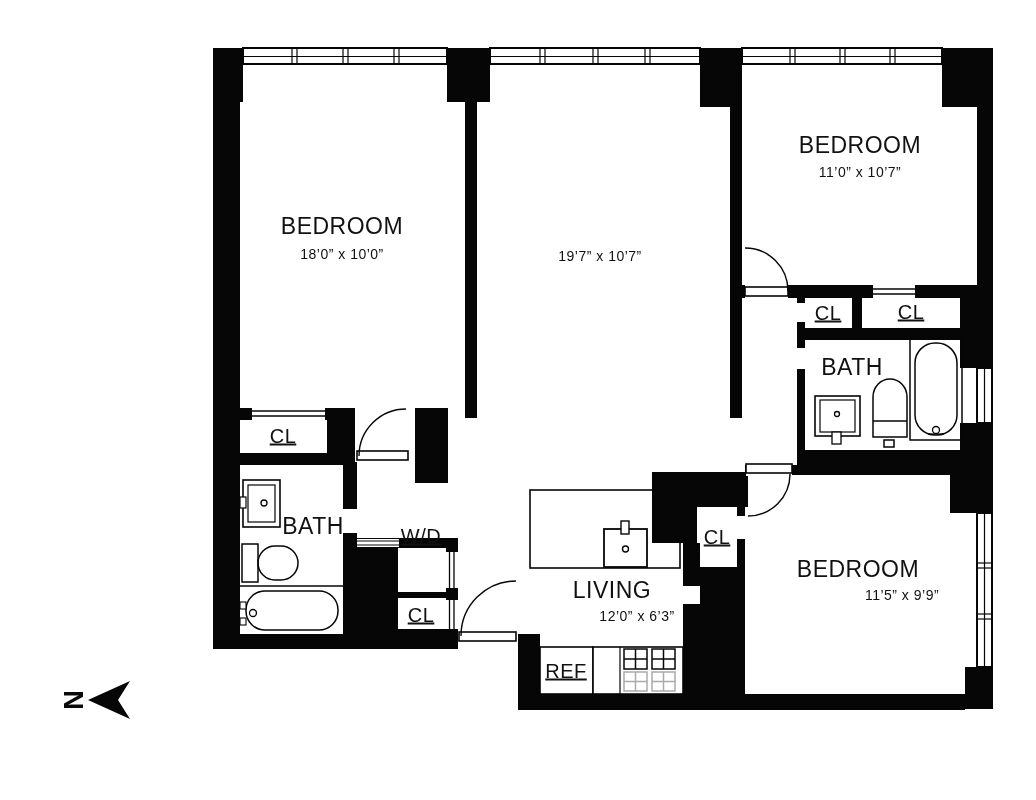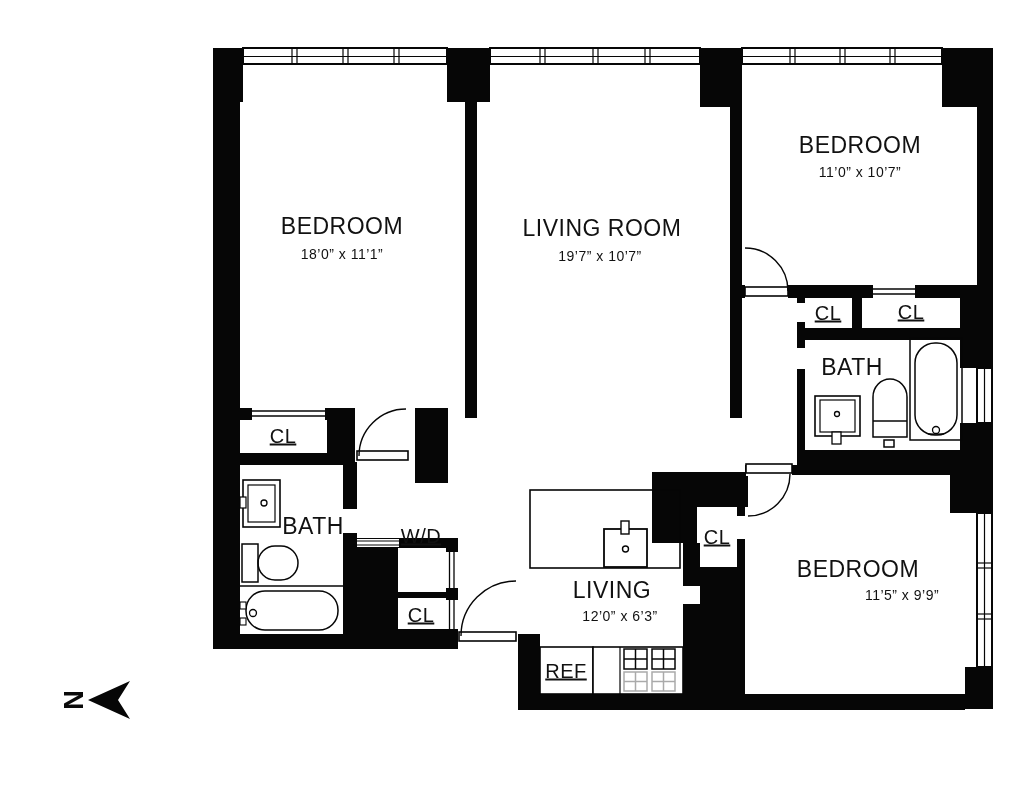--- a/index.html
+++ b/index.html
@@ -255,33 +255,32 @@
       <circle cx="936" cy="430" r="3.5" stroke-width="1.3"></circle>
       <line x1="928" y1="434" x2="944" y2="434" stroke-width="1.2"></line>
     </g>
 
     <g>
       <polygon points="88,700 130,681 118,700 130,719" fill="#060606"></polygon>
     </g>
   </svg>
 
   <div class="lbl room-name" style="left:342px;top:226px">BEDROOM</div>
-  <div class="lbl room-dims" style="left:342px;top:254px">18’0” x 11’1”</div>
-
-  <div class="lbl room-name" style="left:602px;top:228px">LIVING ROOM</div>
+  <div class="lbl room-dims" style="left:342px;top:254px">18’0” x 10’0”</div>
+
   <div class="lbl room-dims" style="left:600px;top:256px">19’7” x 10’7”</div>
 
   <div class="lbl room-name" style="left:860px;top:145px">BEDROOM</div>
   <div class="lbl room-dims" style="left:860px;top:172px">11’0” x 10’7”</div>
 
   <div class="lbl room-name" style="left:858px;top:569px">BEDROOM</div>
   <div class="lbl room-dims" style="left:902px;top:595px">11’5” x 9’9”</div>
 
   <div class="lbl room-name" style="left:612px;top:590px">LIVING</div>
-  <div class="lbl room-dims" style="left:620px;top:616px">12’0” x 6’3”</div>
+  <div class="lbl room-dims" style="left:637px;top:616px">12’0” x 6’3”</div>
 
   <div class="lbl room-name" style="left:313px;top:526px">BATH</div>
   <div class="lbl room-name" style="left:852px;top:367px">BATH</div>
 
   <div class="lbl small-lbl" style="left:283px;top:436px">CL</div>
   <div class="lbl small-lbl" style="left:421px;top:536px">W/D</div>
   <div class="lbl small-lbl" style="left:421px;top:615px">CL</div>
   <div class="lbl small-lbl" style="left:717px;top:537px">CL</div>
   <div class="lbl small-lbl" style="left:828px;top:313px">CL</div>
   <div class="lbl small-lbl" style="left:911px;top:312px">CL</div>

